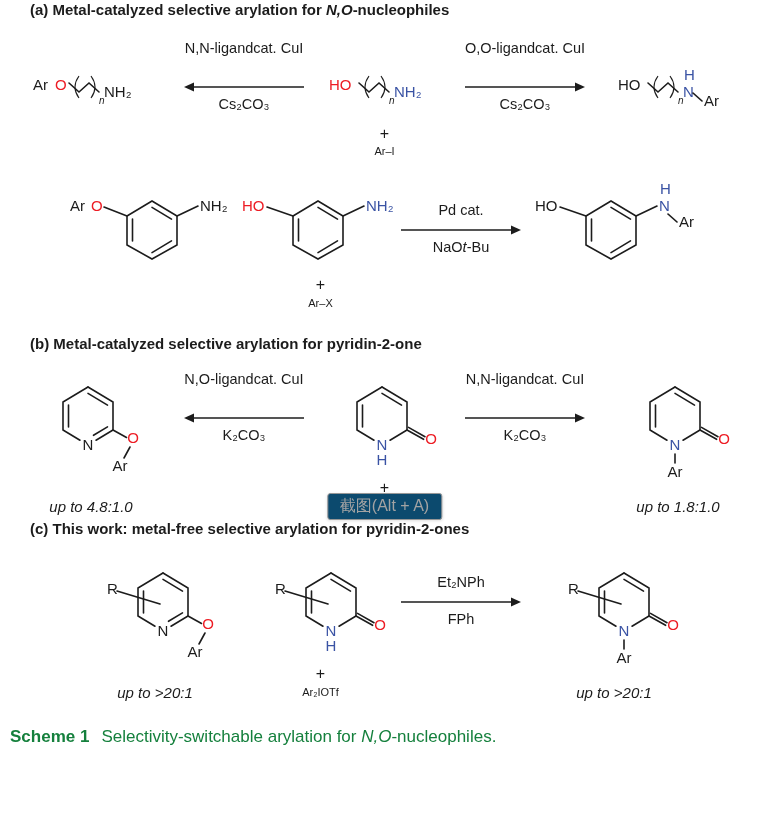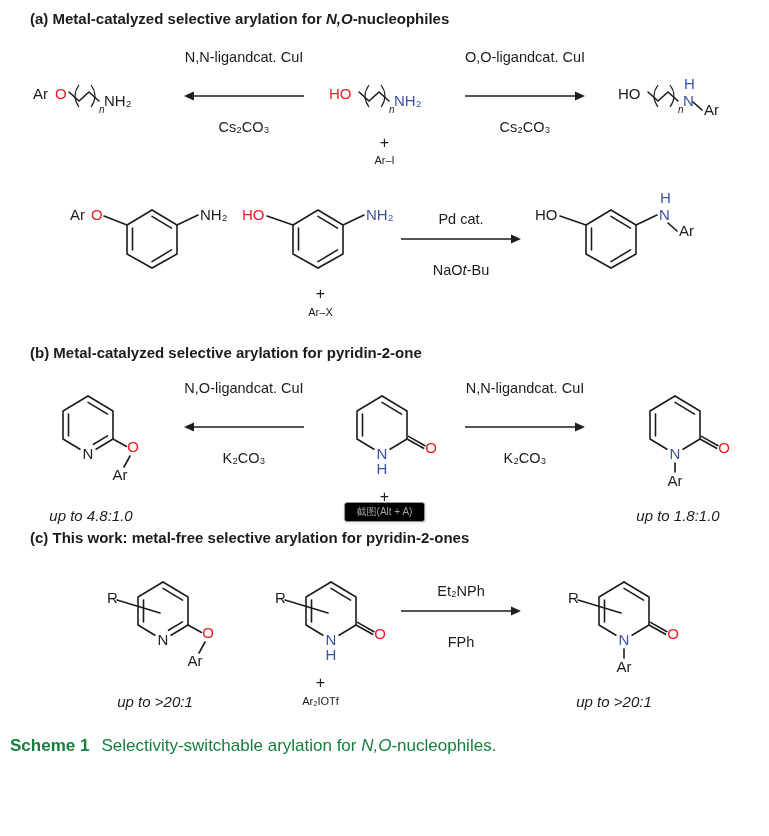--- a/index.html
+++ b/index.html
@@ -1,19 +1,19 @@
 <!DOCTYPE html>
 <html style="--red: #ed1c24; --blue: #3a53a4; --ink: #1c1c1c;"><head>
 <meta charset="utf-8">
 <style>
   :root { --red:#ed1c24; --blue:#3a53a4; --ink:#1c1c1c; }
   * { box-sizing:border-box; margin:0; padding:0; }
   html,body { background:#ffffff; }
   body { width:769px; height:836px; font-family:"Liberation Sans",sans-serif; color:var(--ink); }
-  .page { position:relative; width:769px; height:836px; overflow:hidden; padding-top:9px; background:#fff; }
+  .page { position:relative; width:769px; height:836px; overflow:hidden; padding-top:0; background:#fff; }
   .heading { font-weight:bold; font-size:15px; margin-left:30px; line-height:1.3; }
   .hb { margin-top:24px; }
   .hc { margin-top:4px; }
   .it { font-style:italic; }
   .rxn-row { display:flex; justify-content:center; align-items:flex-start; }
   .col { display:flex; flex-direction:column; align-items:center; }
   .col-s { width:178px; }
   .col-a { width:128px; }
   .col-c { width:153px; }
   .r1 { margin-top:8px; }
@@ -31,28 +31,28 @@
   text.sub-n { font-size:10px; font-style:italic; }
   .bond { stroke:var(--ink); stroke-width:1.6; fill:none; stroke-linecap:round; }
   .paren { stroke:var(--ink); stroke-width:1.1; fill:none; }
   .arrow line { stroke:var(--ink); stroke-width:1.5; }
   .arrow polygon { fill:var(--ink); stroke:none; }
   .cond { font-size:14.5px; text-align:center; line-height:1.3; }
   .cond-above { display:flex; flex-direction:row; justify-content:flex-end; }
   .cond-above.two { min-height:38px; }
   .cond-above.one { min-height:19px; }
   .arrow { margin:4px 0 2px 0; display:block; }
-  .cond-below { margin-top:14px; }
+  .cond-below { margin-top:0; }
   .plus { font-size:16px; margin-top:8px; line-height:1.2; }
   .reagent { font-size:11px; margin-top:2px; line-height:1.25; }
   .reagent-wrap { position:relative; }
   .ratio { font-size:15px; font-style:italic; margin-top:16px; }
   .tooltip { position:absolute; left:50%; top:-4px; transform:translateX(-50%);
-             background:#000000; border:1px solid #979797; border-radius:3px;
-             padding:2px 12px; font-size:10px; color:#a3a3a3; white-space:nowrap;
+             background:#0c4a6e; border:1px solid #979797; border-radius:3px;
+             padding:2px 12px; font-size:16px; color:#a3a3a3; white-space:nowrap;
              box-shadow:0 1px 3px rgba(0,0,0,.12); z-index:5; }
   .caption { font-size:17px; margin:26px 0 0 10px; color:#15803d; }
   .caption .cap-label { font-weight:bold; margin-right:12px; }
 </style>
 </head>
 <body>
 
 <div class="page">
 
   <div class="heading">

